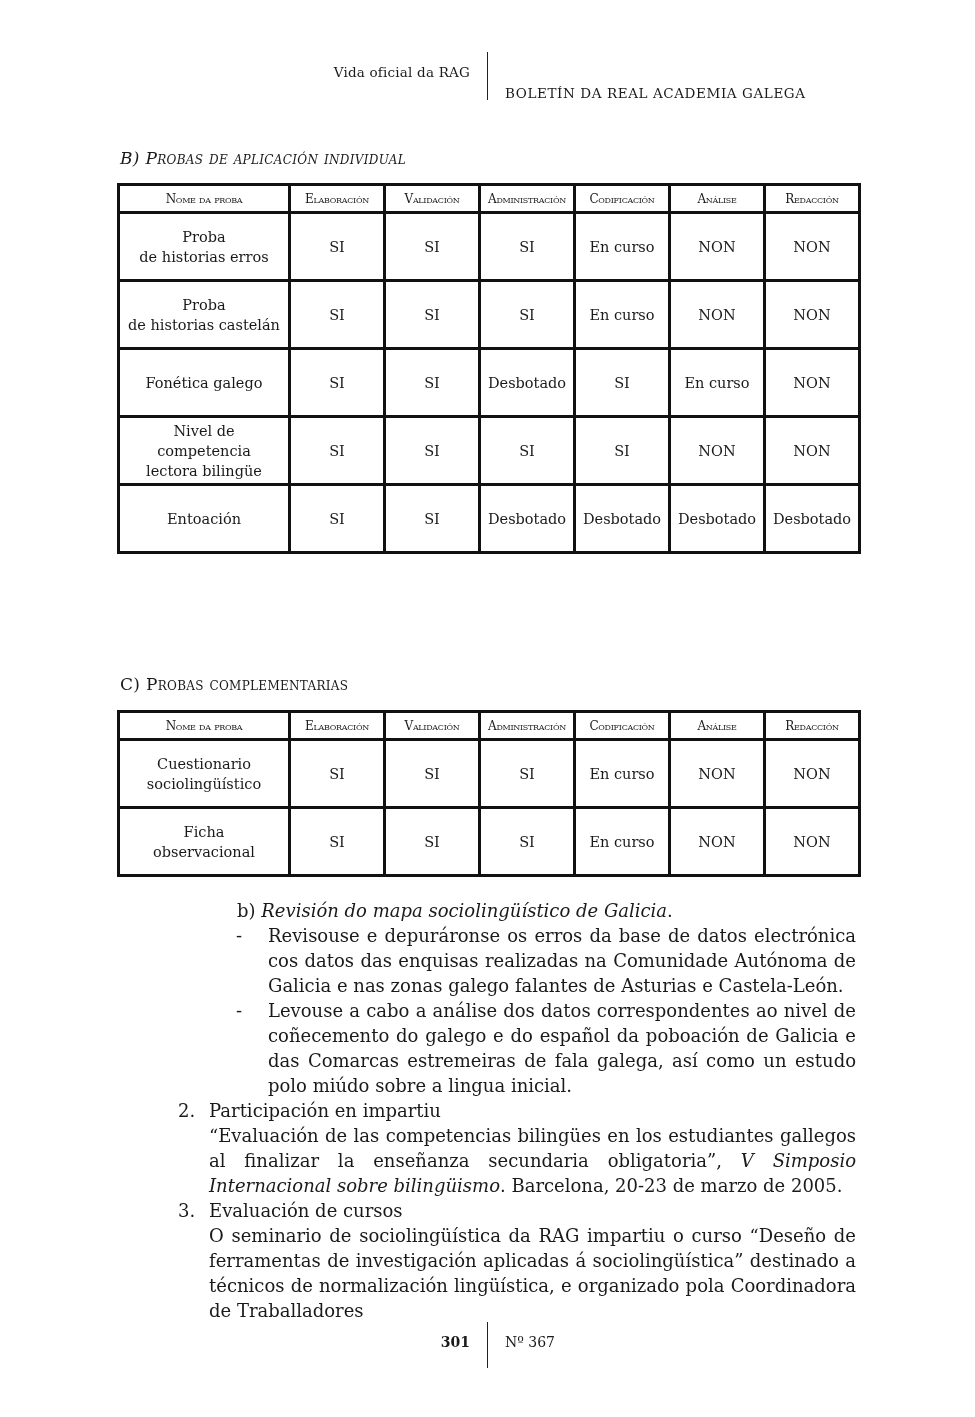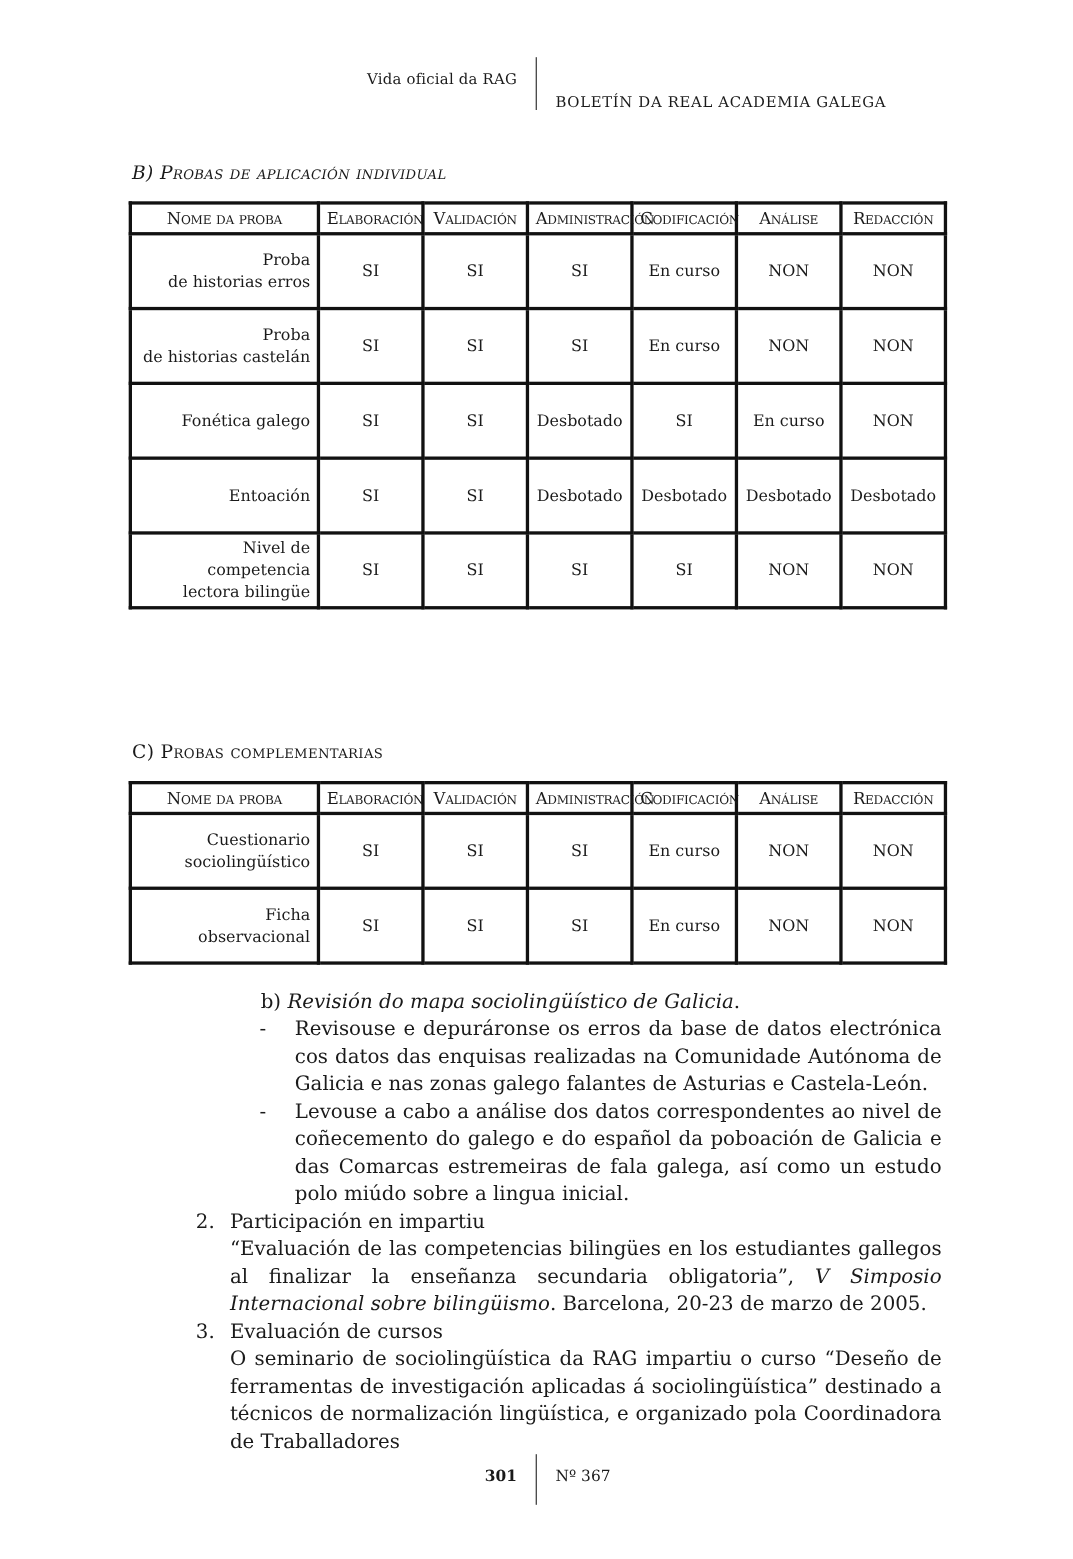--- a/index.html
+++ b/index.html
@@ -5,23 +5,23 @@
   html, body { margin:0; padding:0; background:#ffffff; }
   body { width:975px; height:1417px; position:relative; overflow:hidden; font-family:"DejaVu Serif", serif; color:#1a1a1a; }
   .header { position:absolute; top:52px; left:0; width:975px; height:48px; }
   .header .left { position:absolute; right:505px; top:12px; font-size:13.5px; letter-spacing:0.2px; }
   .header .divider { position:absolute; left:487px; top:0; width:1px; height:48px; background:#222; }
   .header .right { position:absolute; left:505px; top:12px; font-size:13.5px; letter-spacing:0.6px;margin-top:21px; }
   .section-title { position:absolute; left:120px; font-size:17px; letter-spacing:0.3px; }
   .section-title .sc { font-variant:small-caps; }
   table.grid { position:absolute; left:117px; width:740px; border-collapse:collapse; table-layout:fixed; }
   table.grid th, table.grid td { border:3px solid #111; padding:0 6px; }
-  table.grid th { font-weight:normal; font-variant:small-caps; font-size:15px; height:25px; text-align:center; letter-spacing:-0.3px; white-space:nowrap; }
+  table.grid th { font-weight:normal; font-variant:small-caps; font-size:12px; height:25px; text-align:center; letter-spacing:-0.3px; white-space:nowrap; }
   table.grid td { font-size:14.5px; text-align:center; height:65px; }
-  table.grid td.name { text-align:right; line-height:20px; font-size:14.5px; }
+  table.grid td.name { text-align:center; line-height:20px; font-size:14.5px; }
   col.c0 { width:171px; } col.cx { width:95px; }
   .body-text { position:absolute; font-size:18px; line-height:25px; text-align:justify; }
   .body-text .it { font-style:italic; }
   .bullet-row { position:absolute; left:236px; width:620px; font-size:18px; line-height:25px; }
   .bullet-row .mark { position:absolute; left:0; top:0; width:20px; }
   .bullet-row .txt { margin-left:32px; text-align:justify; }
   .num-row { position:absolute; left:178px; width:678px; font-size:18px; line-height:25px; }
   .num-row .num { position:absolute; left:0; top:0; }
   .num-row .txt { margin-left:31px; text-align:justify; }
   .footer { position:absolute; top:1322px; left:0; width:975px; height:48px; }
@@ -94,40 +94,40 @@
         </td>
         <td>SI</td>
         <td>SI</td>
         <td>Desbotado</td>
         <td>SI</td>
         <td>En curso</td>
         <td>NON</td>
       </tr>
       <tr>
         <td class="name">
-          <div>Entoación</div>
-        </td>
-        <td>SI</td>
-        <td>SI</td>
-        <td>Desbotado</td>
-        <td>Desbotado</td>
-        <td>Desbotado</td>
-        <td>Desbotado</td>
-      </tr>
-      <tr>
-        <td class="name">
           <div>Nivel de competencia</div>
           <div>lectora bilingüe</div>
         </td>
         <td>SI</td>
         <td>SI</td>
         <td>SI</td>
         <td>SI</td>
         <td>NON</td>
         <td>NON</td>
+      </tr>
+      <tr>
+        <td class="name">
+          <div>Entoación</div>
+        </td>
+        <td>SI</td>
+        <td>SI</td>
+        <td>Desbotado</td>
+        <td>Desbotado</td>
+        <td>Desbotado</td>
+        <td>Desbotado</td>
       </tr>
     </tbody>
 </table>
 
 <div class="section-title" style="top:674px;">
   <span>C) </span><span class="sc">Probas complementarias</span>
 </div>
 
 <table class="grid" id="tableC" style="top:710px;">
   <colgroup>

